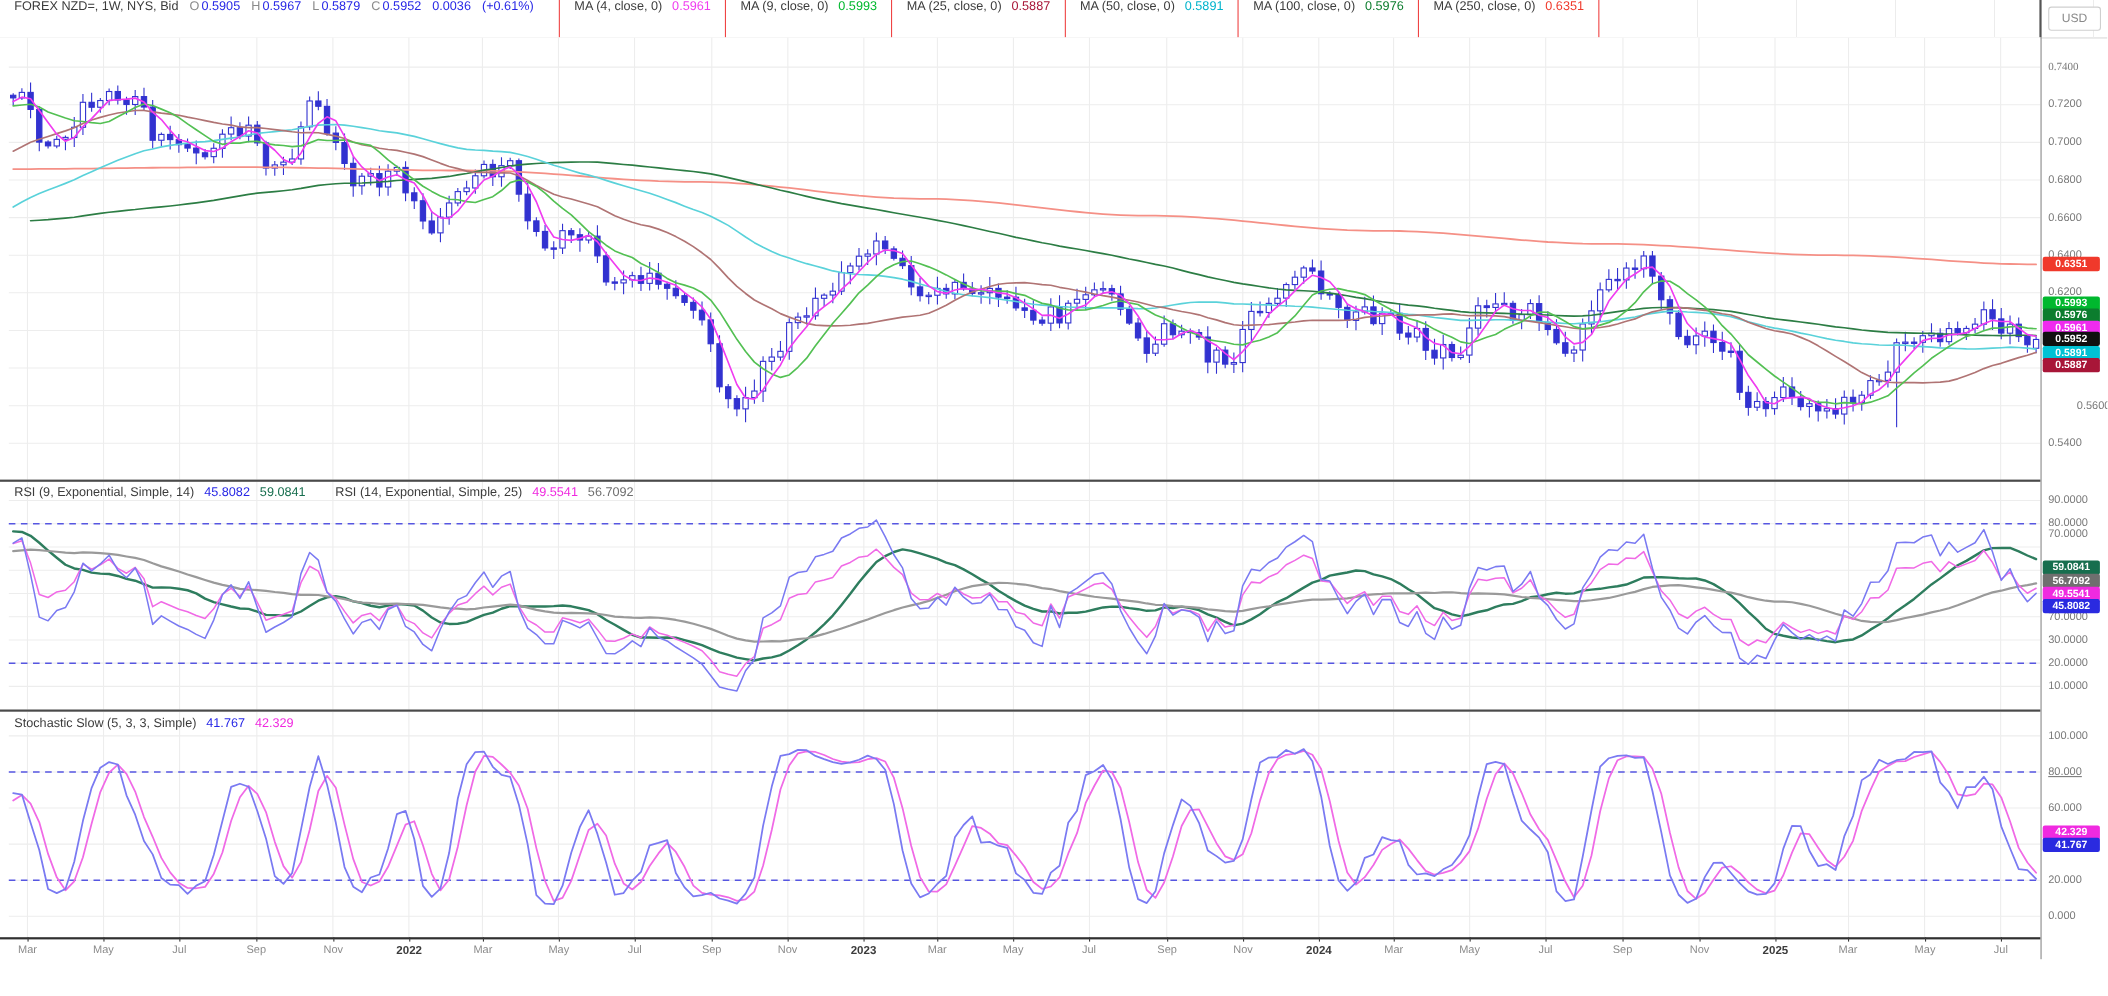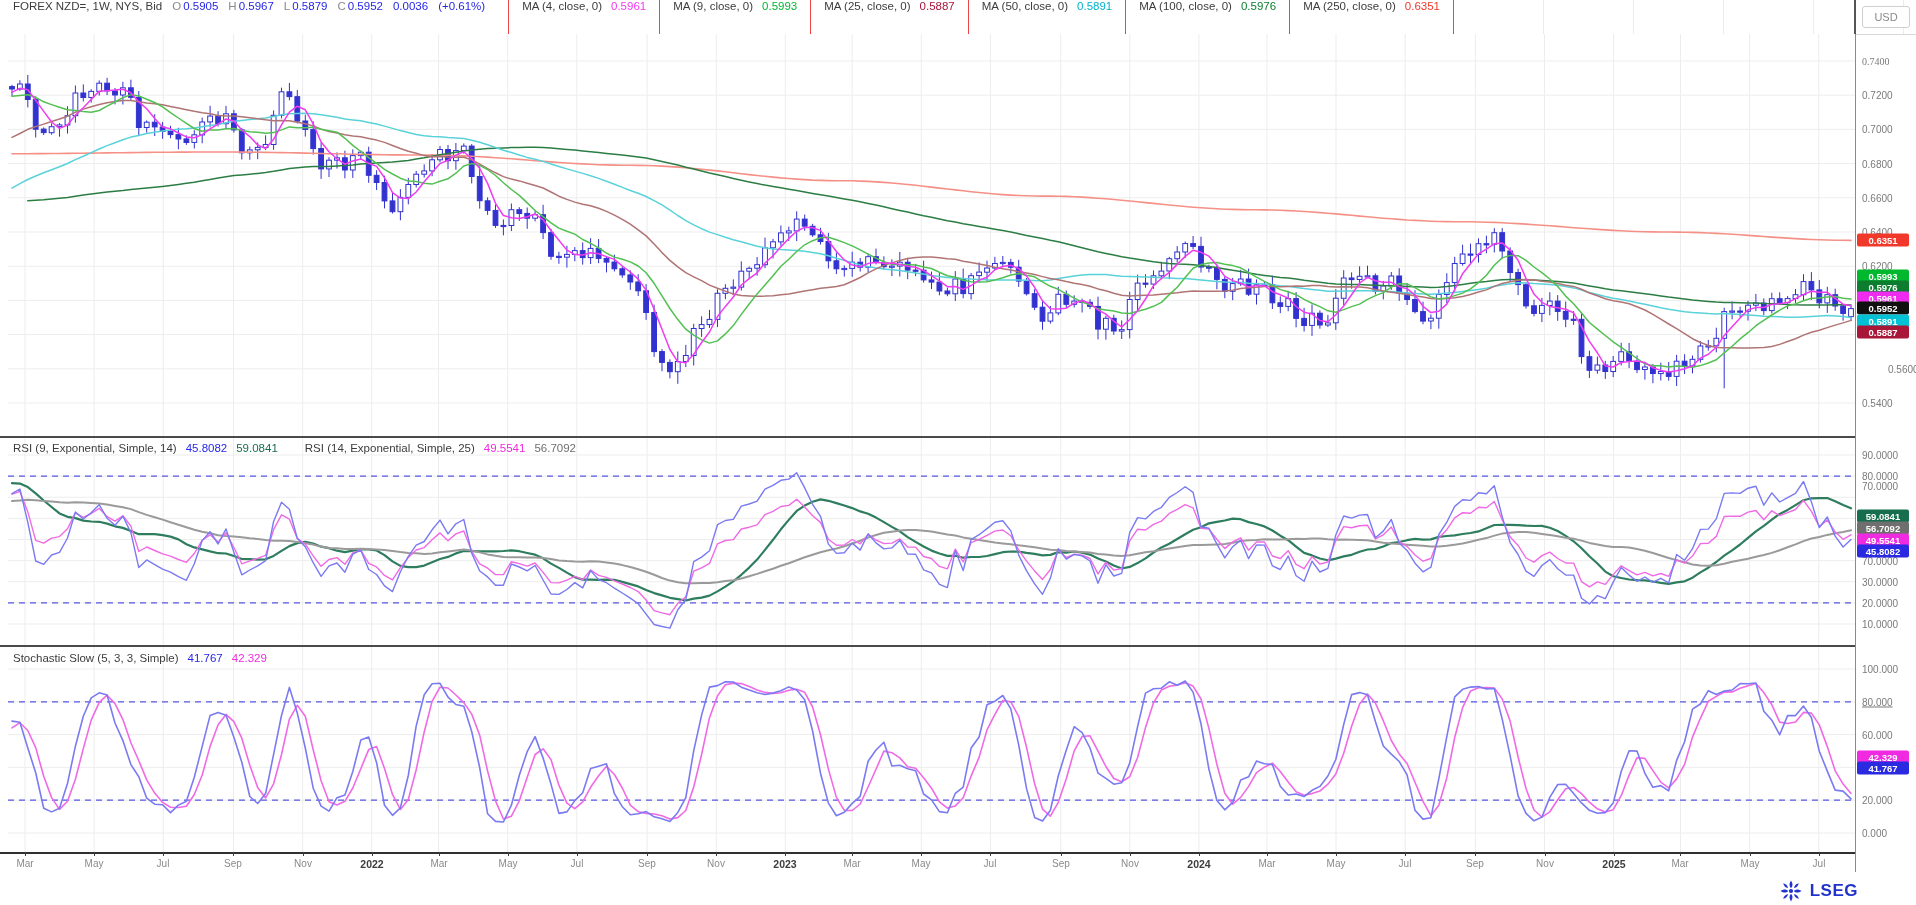--- a/index.html
+++ b/index.html
@@ -538,32 +538,14 @@
         <div style="position: absolute; left: 1545px; top: -2px; width: 1px; height: 4px; background: rgb(60, 60, 60);"></div>
         <div class="xlab year" style="left: 1614px;">2025</div>
         <div style="position: absolute; left: 1614px; top: -2px; width: 1px; height: 4px; background: rgb(60, 60, 60);"></div>
         <div class="xlab" style="left: 1680px;">Mar</div>
         <div style="position: absolute; left: 1680px; top: -2px; width: 1px; height: 4px; background: rgb(60, 60, 60);"></div>
         <div class="xlab" style="left: 1750px;">May</div>
         <div style="position: absolute; left: 1750px; top: -2px; width: 1px; height: 4px; background: rgb(60, 60, 60);"></div>
         <div class="xlab" style="left: 1819px;">Jul</div>
         <div style="position: absolute; left: 1819px; top: -2px; width: 1px; height: 4px; background: rgb(60, 60, 60);"></div>
       </div>
-    <div id="footer">
-      <div id="lseg-logo">
-        <svg width="24" height="24" viewBox="0 0 24 24">
-          <g fill="#2133cc">
-            <circle cx="12" cy="12" r="2.1"></circle>
-            <path d="M12 1.5 C10 5 10 7 12 9.2 C14 7 14 5 12 1.5 Z"></path>
-            <path d="M12 22.5 C10 19 10 17 12 14.8 C14 17 14 19 12 22.5 Z"></path>
-            <path d="M1.5 12 C5 10 7 10 9.2 12 C7 14 5 14 1.5 12 Z"></path>
-            <path d="M22.5 12 C19 10 17 10 14.8 12 C17 14 19 14 22.5 12 Z"></path>
-            <path d="M4.2 4.2 C7 5 8.3 6 9.1 9.1 C6 8.3 5 7 4.2 4.2 Z"></path>
-            <path d="M19.8 4.2 C17 5 15.7 6 14.9 9.1 C18 8.3 19 7 19.8 4.2 Z"></path>
-            <path d="M4.2 19.8 C7 19 8.3 18 9.1 14.9 C6 15.7 5 17 4.2 19.8 Z"></path>
-            <path d="M19.8 19.8 C17 19 15.7 18 14.9 14.9 C18 15.7 19 17 19.8 19.8 Z"></path>
-          </g>
-        </svg>
-        <span id="lseg-text" style="color: rgb(33, 51, 204);">LSEG</span>
-      </div>
-    </div>
   </div>
 </div>
 
 </body></html>

